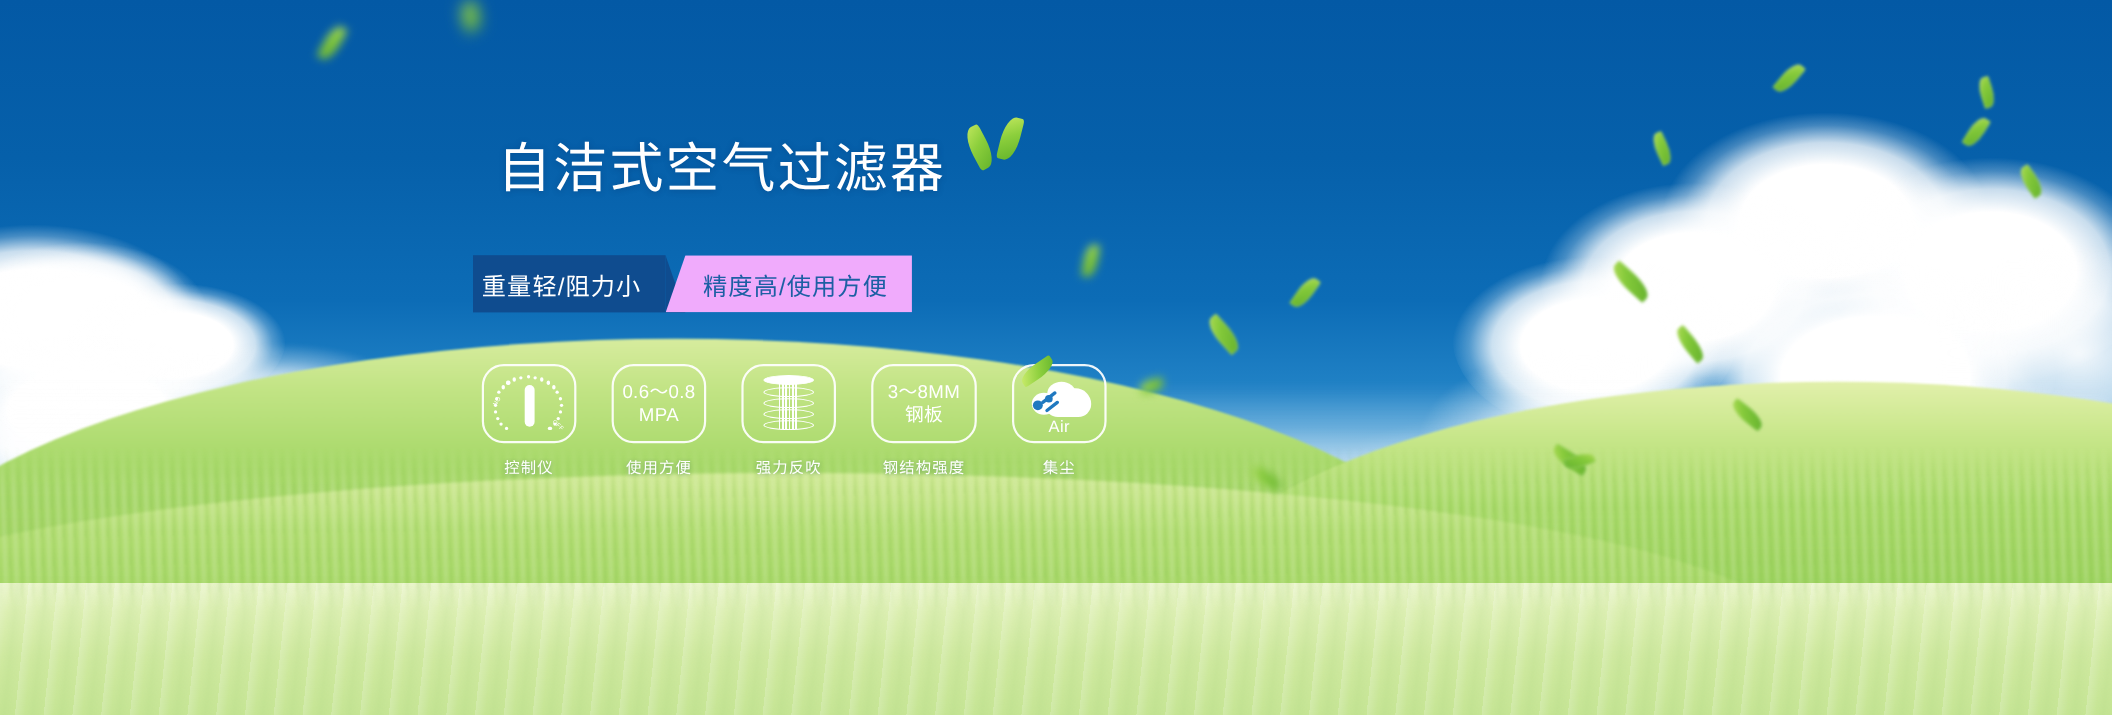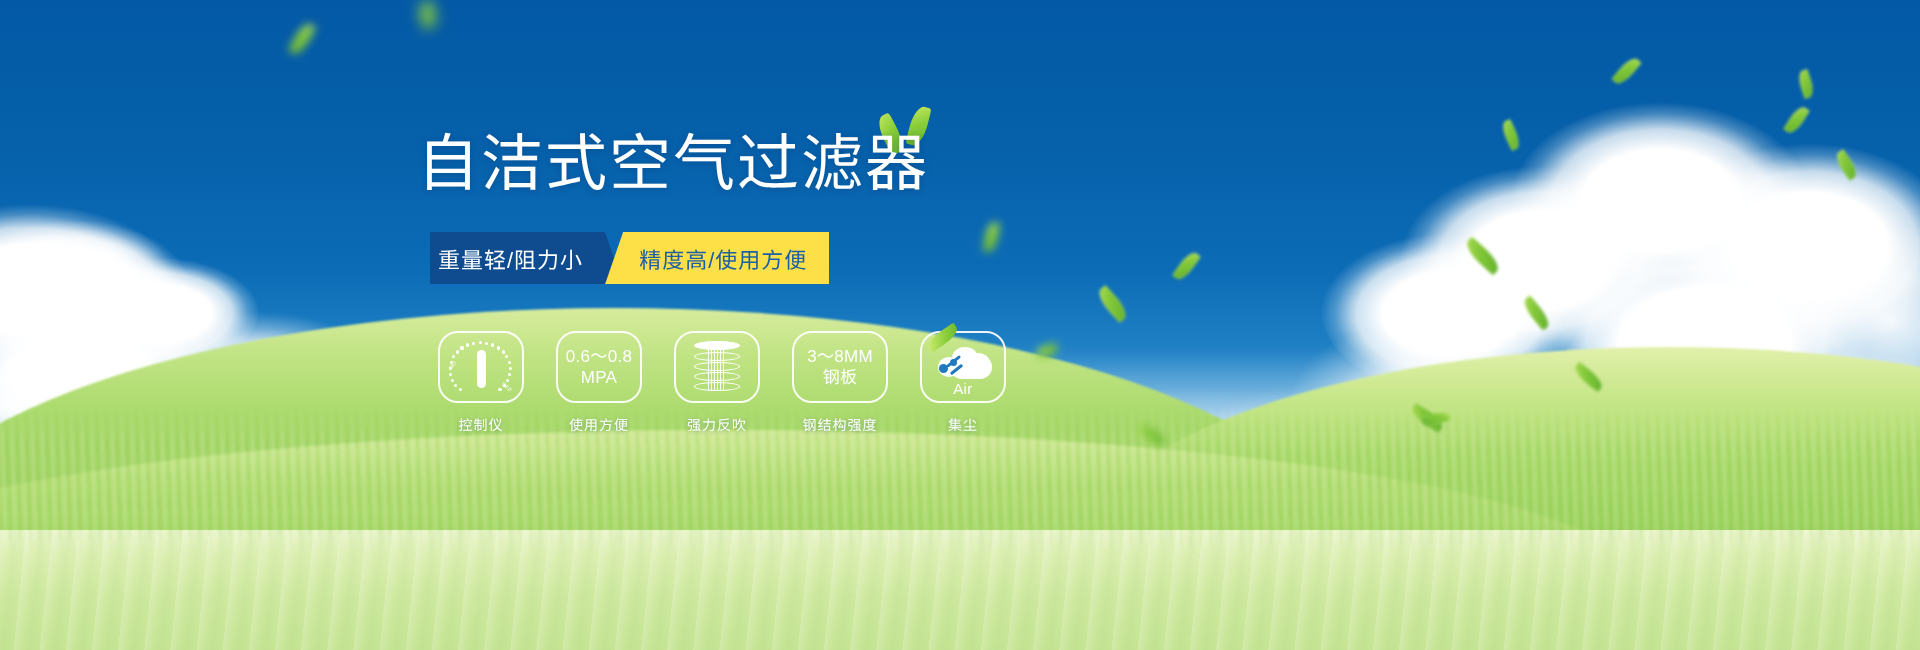--- a/index.html
+++ b/index.html
@@ -86,41 +86,42 @@
         background:linear-gradient(135deg,#b7e05a 0%,#84c93a 40%,#5fae2b 100%);
         box-shadow:inset 0 0 2px rgba(255,255,255,.5);}
   .leaf.blur1{filter:blur(1.6px);}
   .leaf.blur2{filter:blur(4px);}
   .leaf.blur3{filter:blur(7px);}
 
   
   .content{position:absolute;left:0;top:0;width:1920px;height:650px;}
 
   .title{
-    position:absolute;left:417px;top:133px;
-    font-size:62px;line-height:1;letter-spacing:2px;color:#ffffff;
+    position:absolute;left:452px;top:133px;
+    font-size:49px;line-height:1;letter-spacing:2px;color:#ffffff;
     font-weight:400;white-space:nowrap;
     text-shadow:0 1px 6px rgba(0,40,90,.28);
+    font-family:Liberation Mono, monospace;
   }
 
   .sprout{position:absolute;left:882px;top:104px;width:60px;height:52px;}
   .sprout .lf{position:absolute;width:17px;height:40px;border-radius:60% 12% 60% 12%;
               background:linear-gradient(150deg,#c3e85f 0%,#8ccf3c 45%,#62b22a 100%);}
   .sprout .lf.l{left:0;top:10px;transform:rotate(-28deg);}
   .sprout .lf.r{left:28px;top:2px;transform:rotate(14deg);}
 
   .tabs{position:absolute;left:430px;top:232px;height:52px;display:flex;}
   .tab{
     position:relative;height:52px;display:flex;align-items:center;justify-content:center;
     font-size:22px;letter-spacing:1px;white-space:nowrap;
   }
   .tab-a{background:#0f4c8f;color:#ffffff;padding:0 22px 0 8px;}
   .tab-a::after{content:"";position:absolute;right:-18px;top:0;width:0;height:0;
     border-left:18px solid #0f4c8f;border-top:52px solid transparent;}
-  .tab-b{background:#fde047;color:#1d5fa4;padding:0 22px 0 34px;margin-left:0;
+  .tab-b{background:#f0abfc;color:#1d5fa4;padding:0 22px 0 34px;margin-left:0;
     clip-path:polygon(18px 0,100% 0,100% 100%,0 100%);}
 
   .features{position:absolute;left:438px;top:331px;display:flex;gap:32px;}
   .feature{width:86px;display:flex;flex-direction:column;align-items:center;}
   .fbox{
     width:86px;height:72px;border:2px solid rgba(255,255,255,.92);border-radius:20px;
     display:flex;flex-direction:column;align-items:center;justify-content:center;
     color:#ffffff;position:relative;
   }
   .fbox .txt{font-size:17px;line-height:21px;text-align:center;letter-spacing:.3px;}

